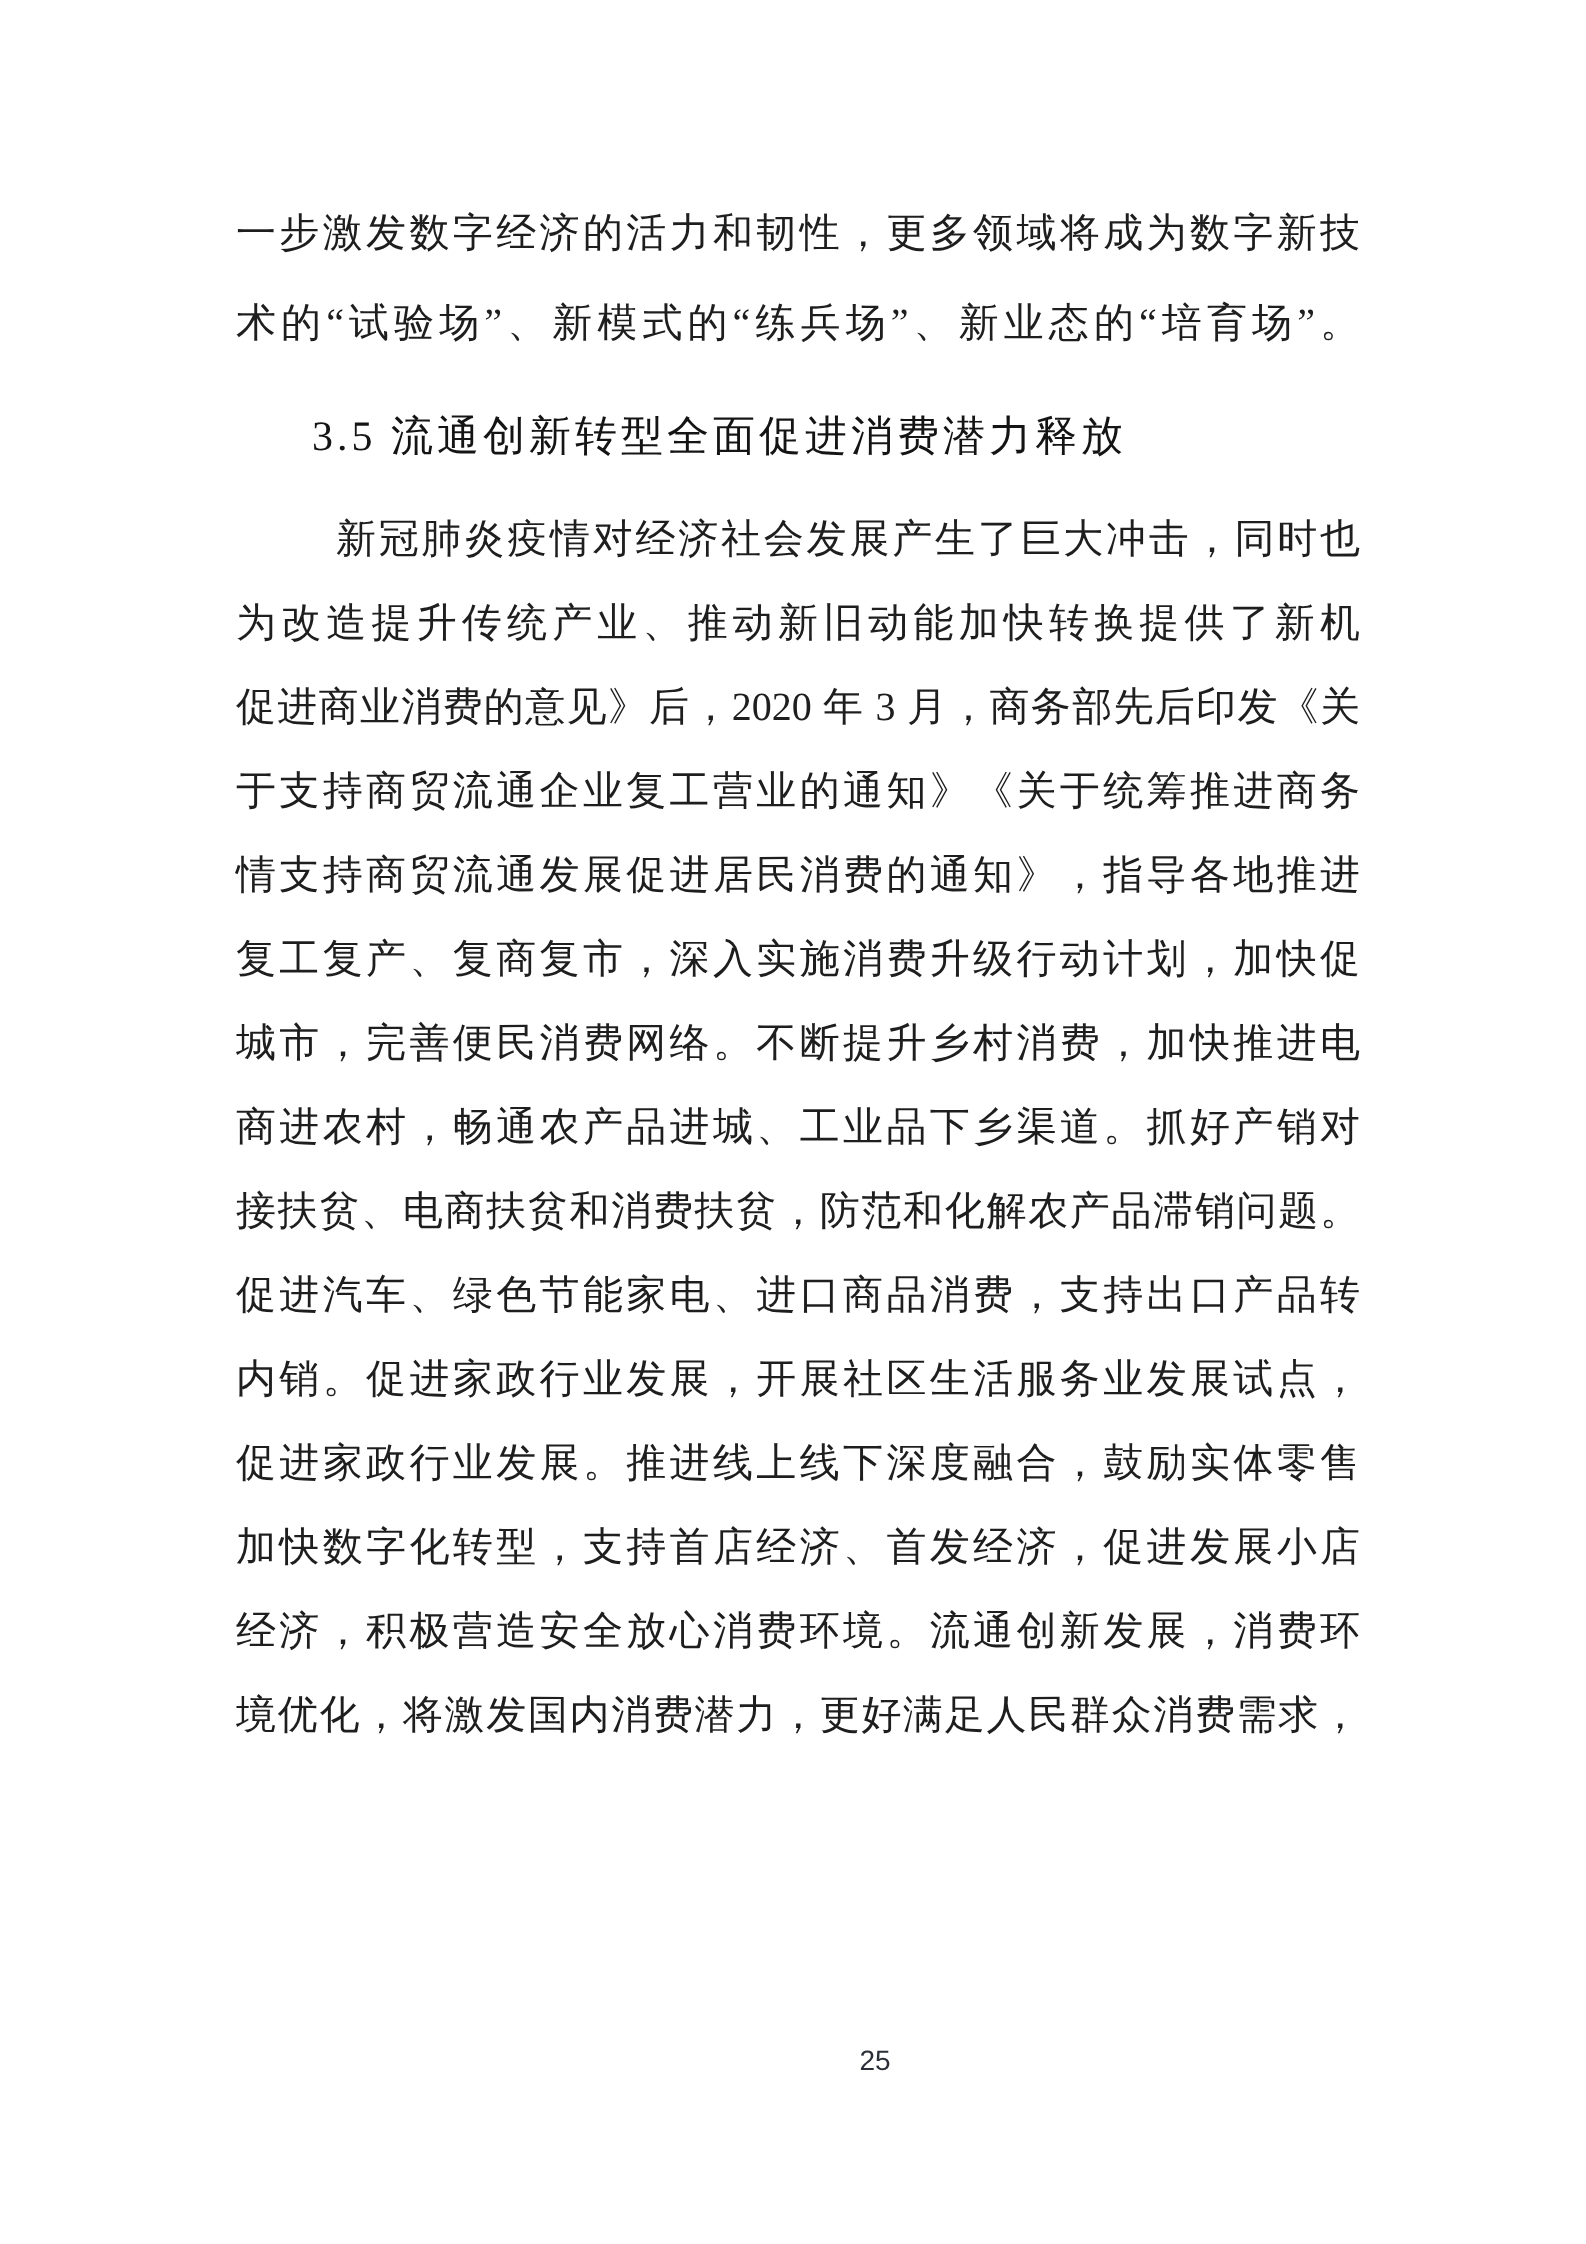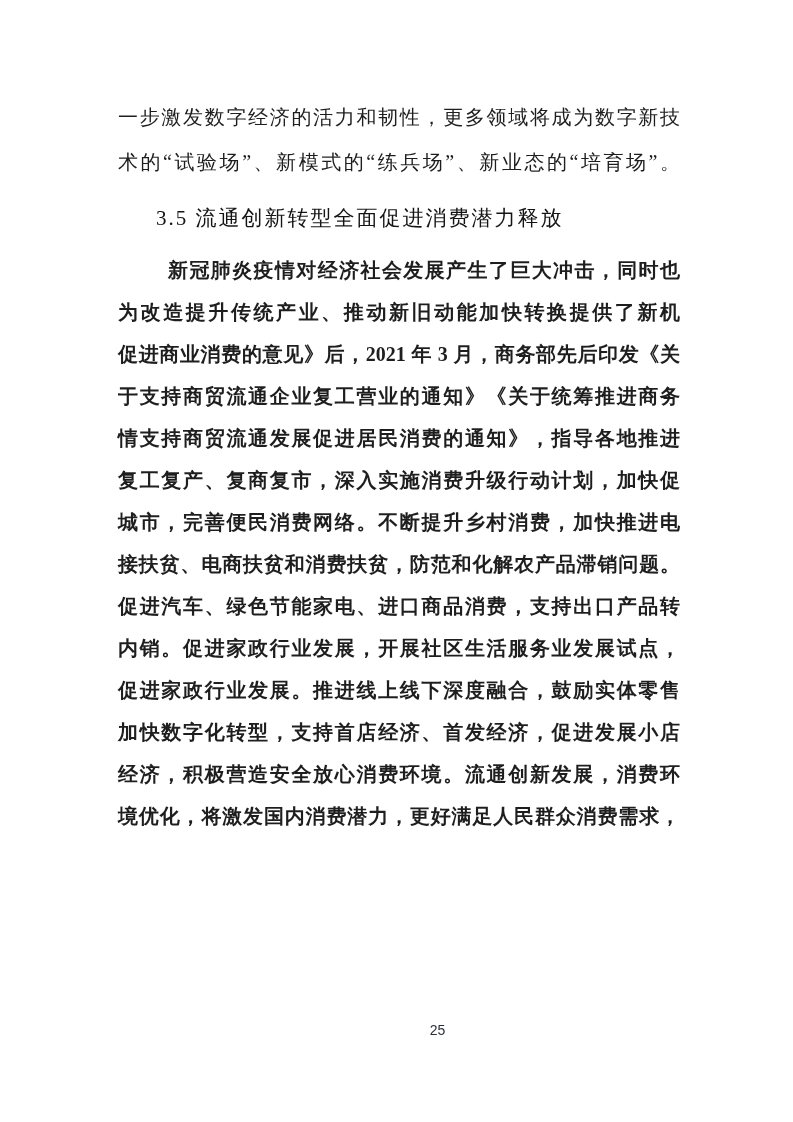--- a/index.html
+++ b/index.html
@@ -37,21 +37,20 @@
     margin-top: 11px;
     padding-left: 38px;
     font-size: 21px;
     line-height: 45px;
     font-weight: normal;
     letter-spacing: 2px;
     color: #141414;
   }
   .body-para {
     margin-top: 8px;
-    font-weight: bold;
   }
   .body-para .jline {
     line-height: 42px;
   }
   .body-para .jline:first-child {
     text-indent: 50px;
   }
   .page-number {
     position: absolute;
     top: 1022px;
@@ -73,25 +72,26 @@
     <div class="fragment">
         <div class="jline">一步激发数字经济的活力和韧性，更多领域将成为数字新技</div>
         <div class="jline">术的“试验场”、新模式的“练兵场”、新业态的“培育场”。</div>
       </div>
 
     <div class="section-heading">3.5 流通创新转型全面促进消费潜力释放</div>
 
     <div class="body-para">
         <div class="jline">新冠肺炎疫情对经济社会发展产生了巨大冲击，同时也</div>
         <div class="jline">为改造提升传统产业、推动新旧动能加快转换提供了新机</div>
-        <div class="jline">促进商业消费的意见》后，2021 年 3 月，商务部先后印发《关</div>
+        <div class="jline">促进商业消费的意见》后，2020 年 3 月，商务部先后印发《关</div>
         <div class="jline">于支持商贸流通企业复工营业的通知》《关于统筹推进商务</div>
         <div class="jline">情支持商贸流通发展促进居民消费的通知》，指导各地推进</div>
         <div class="jline">复工复产、复商复市，深入实施消费升级行动计划，加快促</div>
         <div class="jline">城市，完善便民消费网络。不断提升乡村消费，加快推进电</div>
+        <div class="jline">商进农村，畅通农产品进城、工业品下乡渠道。抓好产销对</div>
         <div class="jline">接扶贫、电商扶贫和消费扶贫，防范和化解农产品滞销问题。</div>
         <div class="jline">促进汽车、绿色节能家电、进口商品消费，支持出口产品转</div>
         <div class="jline">内销。促进家政行业发展，开展社区生活服务业发展试点，</div>
         <div class="jline">促进家政行业发展。推进线上线下深度融合，鼓励实体零售</div>
         <div class="jline">加快数字化转型，支持首店经济、首发经济，促进发展小店</div>
         <div class="jline">经济，积极营造安全放心消费环境。流通创新发展，消费环</div>
         <div class="jline">境优化，将激发国内消费潜力，更好满足人民群众消费需求，</div>
       </div>
 
   </div>

